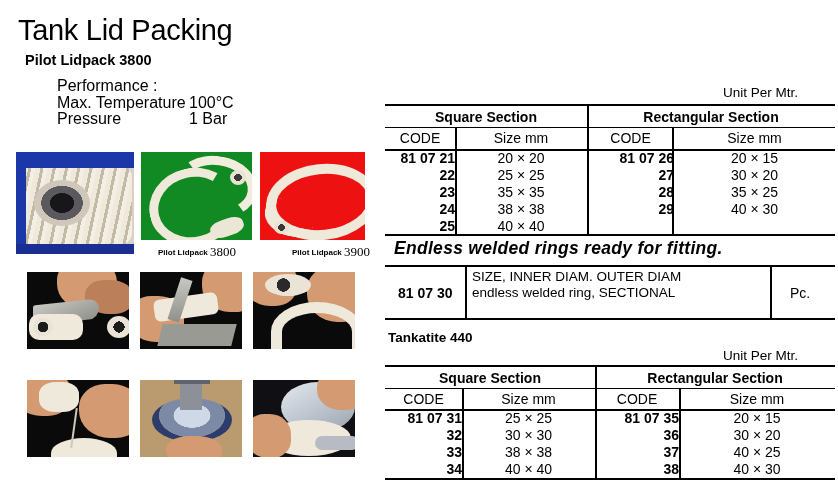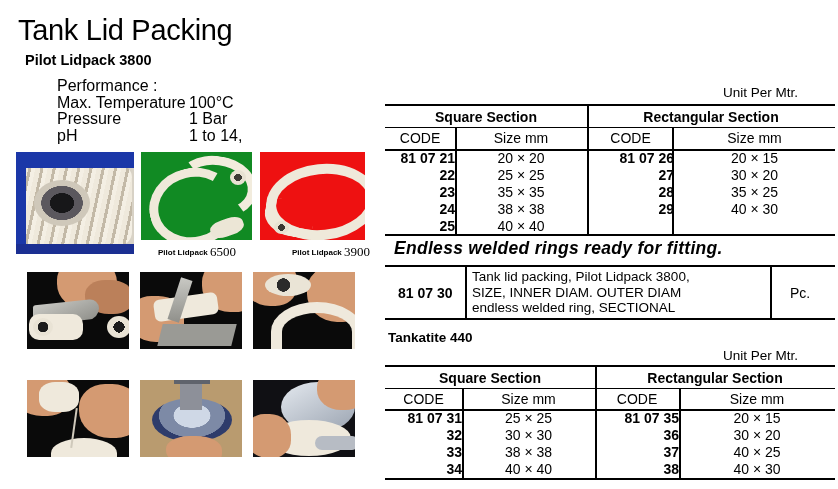--- a/index.html
+++ b/index.html
@@ -92,43 +92,39 @@
 <div class="abs" id="perf-block">
   <div class="perf-head">Performance :</div>
   <div class="perf-row">
     <span class="perf-label">Max. Temperature</span>
     <span class="perf-val">100°C</span>
   </div>
   <div class="perf-row">
     <span class="perf-label">Pressure</span>
     <span class="perf-val">1 Bar</span>
   </div>
-  <div class="perf-row">
-    <span class="perf-label">pH</span>
-    <span class="perf-val">1 to 14,</span>
-  </div>
 </div>
 
 <div class="photo" id="photo-rope">
   <div class="mass"></div>
   <div class="ring"></div>
   <div class="bluetop"></div>
   <div class="blueL"></div>
   <div class="bluebot"></div>
 </div>
 
 <div class="photo" id="photo-green">
   <div class="bend b1"></div>
   <div class="bend b2"></div>
   <div class="tipA"></div>
   <div class="tipB"></div>
 </div>
 <div class="cap" id="cap-green">
   <span>Pilot Lidpack</span>
-  <span class="num">6500</span>
+  <span class="num">3800</span>
 </div>
 
 <div class="photo" id="photo-red">
   <div class="oval"></div>
   <div class="tail"></div>
   <div class="tipC"></div>
 </div>
 <div class="cap" id="cap-red">
   <span>Pilot Lidpack</span>
   <span class="num">3900</span>
@@ -238,21 +234,20 @@
 
 <div id="endless-heading">Endless  welded  rings  ready  for fitting.</div>
 
 <div class="rule" style="top:265px;"></div>
 <div class="rule" style="top:318px;"></div>
 <div class="vrule" style="left:465px;top:265px;height:53px;"></div>
 <div class="vrule" style="left:770px;top:265px;height:53px;"></div>
 
 <div id="mid-code">81 07 30</div>
 <div id="mid-desc">
-  <div>Tank lid packing, Pilot Lidpack 3800,</div>
   <div>SIZE, INNER DIAM. OUTER DIAM</div>
   <div>endless welded ring, SECTIONAL</div>
 </div>
 <div id="mid-unit">Pc.</div>
 
 <div id="tankatite-name">Tankatite 440</div>
 <div class="unit-label" style="left:723px;top:348px;">Unit Per Mtr.</div>
 
 <div class="rule" style="top:365px;"></div>
 <div class="rule" style="top:388px;height:1px;"></div>

